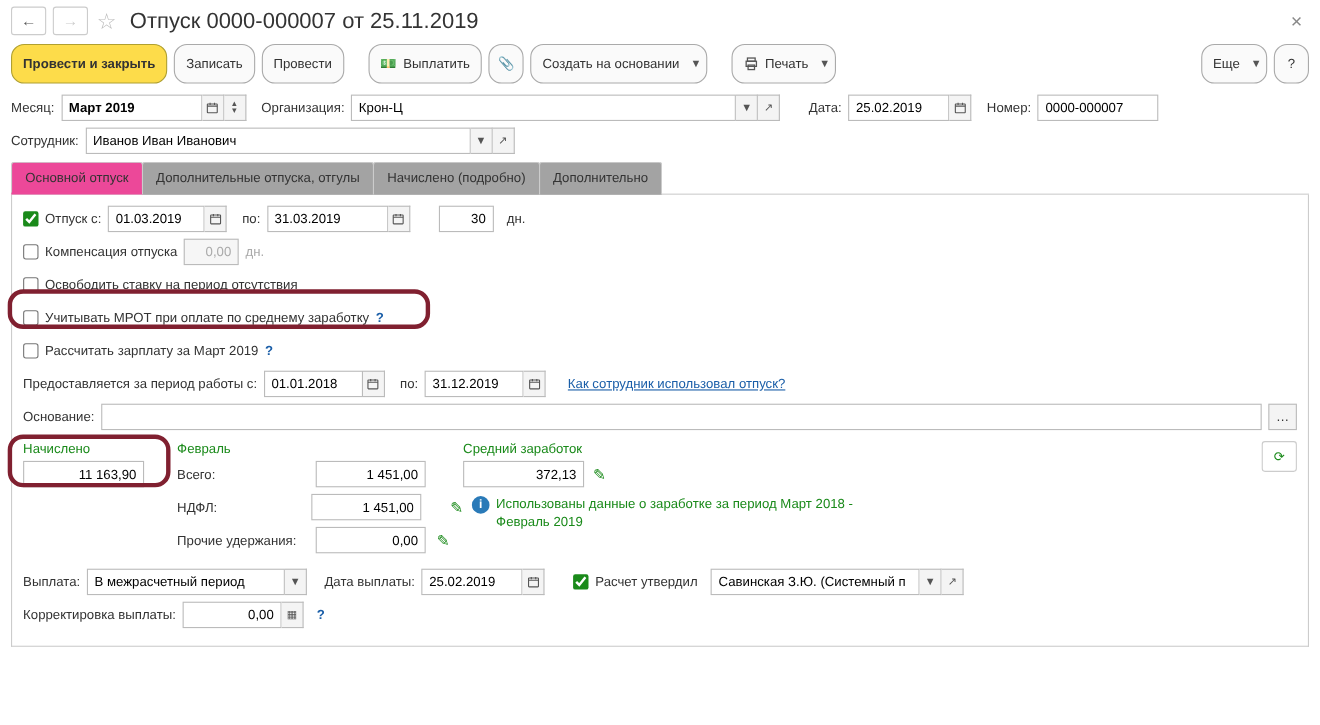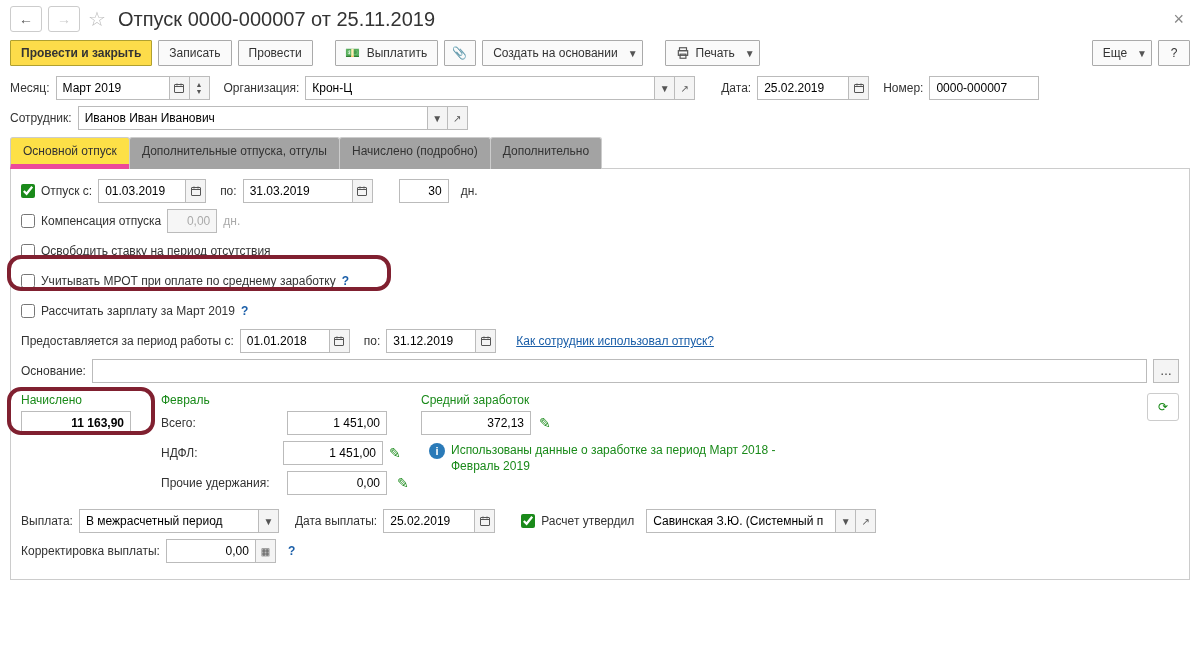--- a/index.html
+++ b/index.html
@@ -41,25 +41,25 @@
     cursor: pointer;
     padding: 0 6px;
   }
   .toolbar {
     display: flex;
     gap: 6px;
     margin-bottom: 10px;
     align-items: center;
   }
   .btn {
-    height: 26px;
+    height: 36px;
     padding: 0 10px;
     border: 1px solid #aaa;
     background: #fafafa;
-    border-radius: 1px;
+    border-radius: 12px;
     display: inline-flex;
     align-items: center;
     gap: 6px;
     cursor: pointer;
     font-size: 12px;
     white-space: nowrap;
   }
   .btn-primary {
     background: #fddc4a;
     border-color: #b0a030;
@@ -113,22 +113,22 @@
     border:1px solid #ccc;
     border-bottom:none;
     background:#a3a3a3;
     margin-right:-1px;
     cursor:pointer;
     position:relative;
     top:1px;
     border-radius:3px 3px 0 0;
   }
   .tab.active {
-    background:#fde047;
-    border-bottom:5px solid #ec4899;
+    background:#ec4899;
+    border-bottom:3px solid #ec4899;
     text-align:center;
   }
   .tab-panel {
     border:1px solid #ccc;
     border-top:none;
     padding:10px;
   }
   .chk {
     width:14px;height:14px;
     vertical-align:middle;
@@ -214,21 +214,21 @@
       <span class="dd-arrow">▼</span>
     </div>
     <div class="btn btn-icon-only">
         <span>?</span>
       </div>
   </div>
 
   <div class="form-row">
     <span class="lbl">Месяц:</span>
     <div class="input-wrap">
-      <input class="txt" style="width: 114px;" value="Март 2019">
+      <input class="txt" style="width: 128px; font-weight: bold;" value="Март 2019">
       <div class="minibtn">
           <svg class="calendar-svg" viewBox="0 0 24 24" fill="none" stroke="#555" stroke-width="2">
             <rect x="3" y="5" width="18" height="16" rx="1"></rect>
             <path d="M3 9h18M8 3v4M16 3v4"></path>
           </svg>
         </div>
       <div class="minibtn" style="flex-direction:column;font-size:7px;line-height:1">▲<br>▼</div>
     </div>
     <span class="lbl" style="margin-left:8px">Организация:</span>
     <div class="input-wrap">
@@ -345,29 +345,29 @@
 
     <div class="form-row">
       <span class="lbl">Основание:</span>
       <input class="txt" style="flex: 1 1 0%;">
       <div class="ellipsis-btn">…</div>
     </div>
 
     <div style="display:flex; gap:0; margin-top:10px; align-items:flex-start; position:relative">
       <div style="width:140px">
         <div class="green-head">Начислено</div>
-        <input class="txt txt-num" style="width: 110px; margin-top: 4px; font-weight: bold;" value="11 163,90">
+        <input class="txt txt-num" style="width: 110px; margin-top: 4px;" value="11 163,90">
       </div>
       <div style="width:260px">
         <div class="green-head">Февраль</div>
         <div style="display:flex;align-items:center;gap:6px;margin-top:4px">
           <span class="lbl" style="width:120px">Всего:</span>
           <input class="txt txt-num" style="width: 100px;" value="1 451,00">
         </div>
-        <div style="display:flex;align-items:center;gap:2px;margin-top:6px">
+        <div style="display:flex;align-items:center;gap:22px;margin-top:6px">
           <span class="lbl" style="width:120px">НДФЛ:</span>
           <input class="txt txt-num" style="width: 100px;" value="1 451,00">
           <span class="edit-pencil">✎</span>
         </div>
         <div style="display:flex;align-items:center;gap:6px;margin-top:6px">
           <span class="lbl" style="width:120px">Прочие удержания:</span>
           <input class="txt txt-num" style="width: 100px;" value="0,00">
           <span class="edit-pencil">✎</span>
         </div>
       </div>

